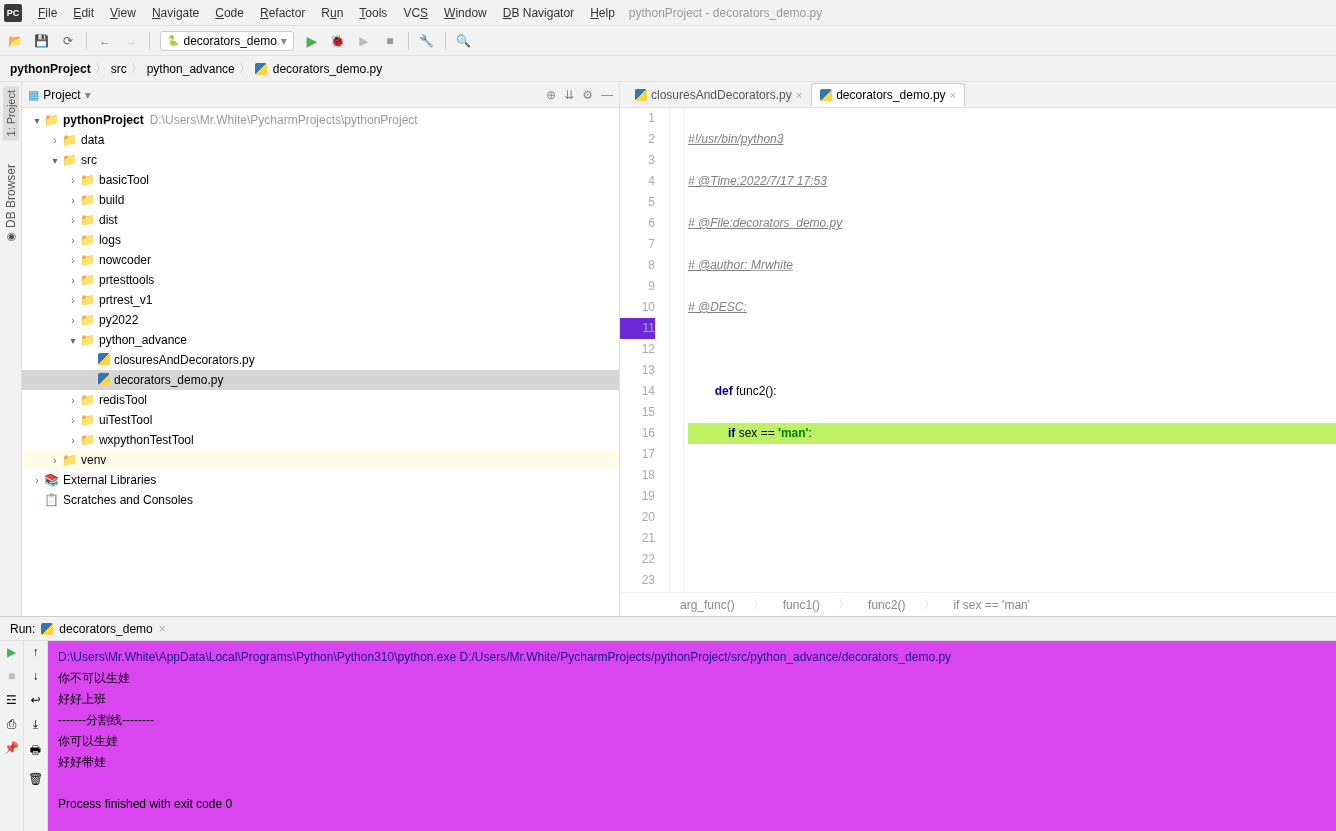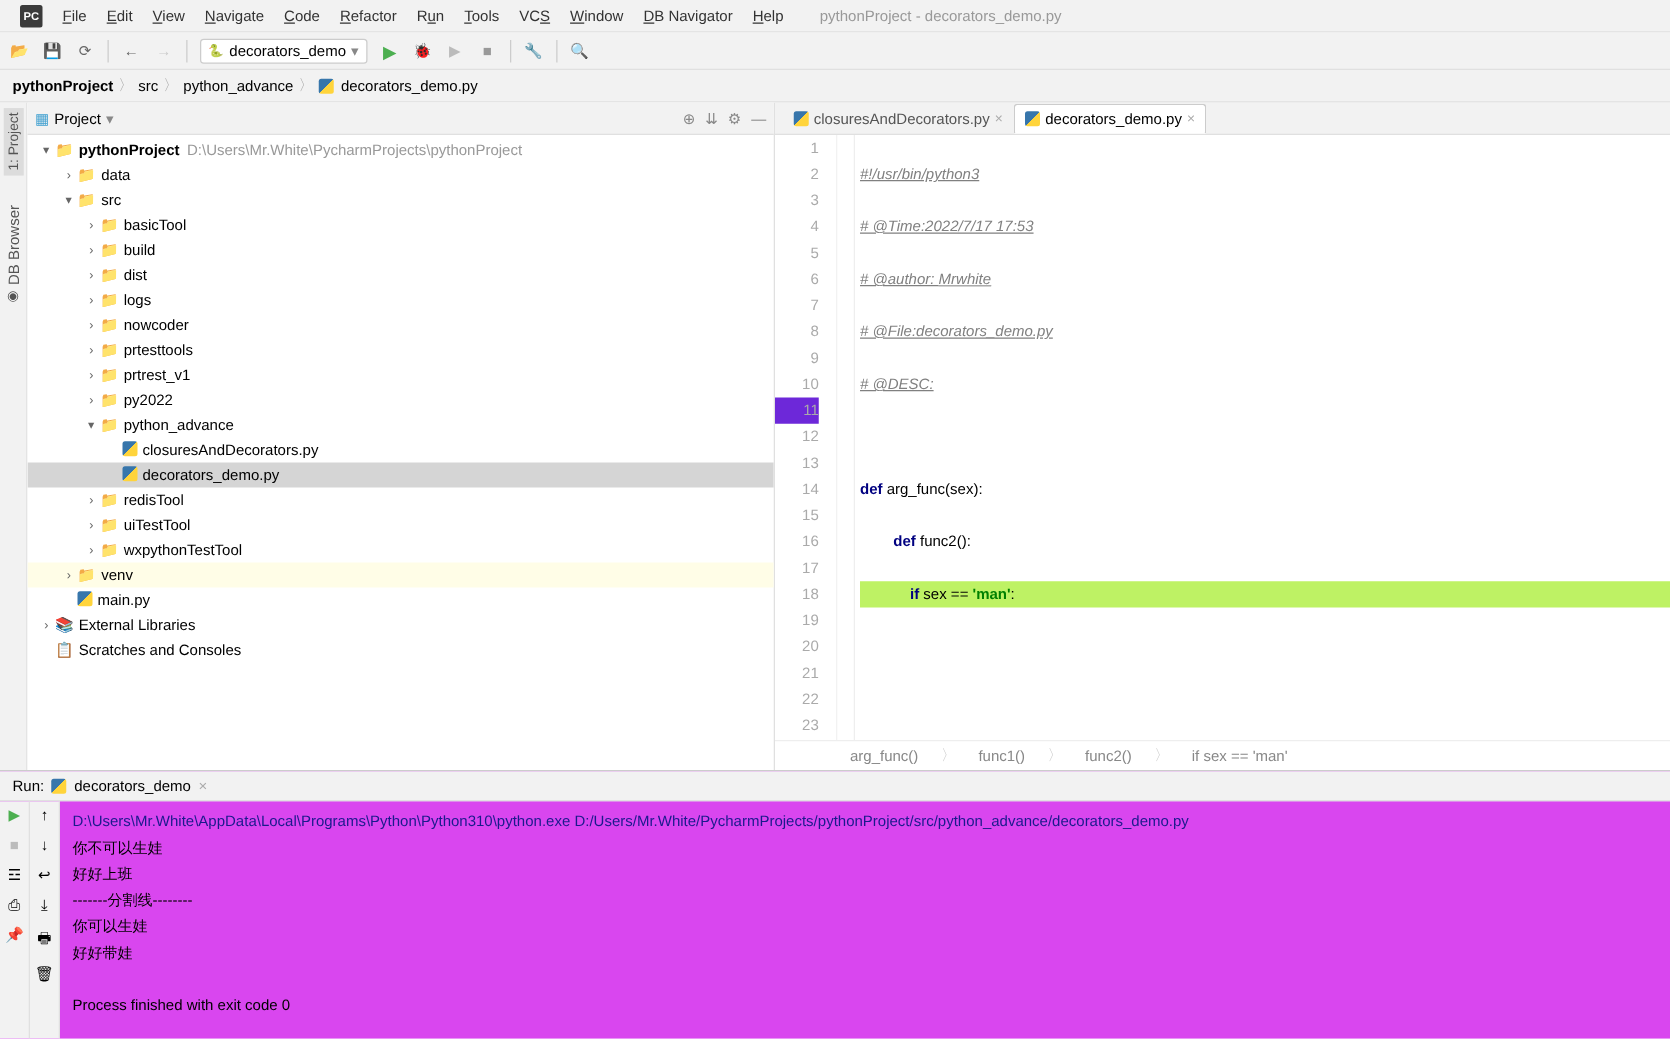--- a/index.html
+++ b/index.html
@@ -1,21 +1,21 @@
 <!DOCTYPE html>
 <html><head>
 <meta charset="utf-8">
 <style>
 * { margin:0; padding:0; box-sizing:border-box; font-family:"Segoe UI",Arial,sans-serif; font-size:12px; }
 body { background:#fff; color:#000; width:1336px; height:831px; overflow:hidden; display:flex; flex-direction:column; }
-.menubar { height:26px; background:#f2f2f2; border-bottom:1px solid #e0e0e0; display:flex; align-items:center; padding:0 16px; }
+.menubar { height:26px; background:#f2f2f2; border-bottom:1px solid #e0e0e0; display:flex; align-items:center; padding:0 4px; }
 .menubar .logo { width:18px; height:18px; background:#3a3a3a; color:#fff; display:flex; align-items:center; justify-content:center; font-size:9px; font-weight:bold; margin-right:8px; border-radius:2px; }
 .menubar .menu-item { padding:2px 8px; color:#333; cursor:default; }
 .menubar .menu-item u { text-decoration:underline; }
-.menubar .title { margin-left:21px; color:#999; }
+.menubar .title { margin-left:6px; color:#999; }
 .toolbar { height:30px; background:#f2f2f2; border-bottom:1px solid #e0e0e0; display:flex; align-items:center; padding:0 8px; gap:10px; }
 .toolbar .tb-icon { width:16px; height:16px; display:flex; align-items:center; justify-content:center; color:#666; }
 .toolbar .sep { width:1px; height:18px; background:#ccc; }
 .toolbar .run-config { display:flex; align-items:center; border:1px solid #ccc; border-radius:3px; padding:2px 6px; background:#fff; gap:4px;}
 .toolbar .run-config .py-icon { color:#3776ab; font-size:10px; }
 .toolbar .run-btn { color:#4caf50; font-size:14px; }
 .toolbar .bug-btn { color:#4caf50; }
 .toolbar .stop-btn { color:#999; }
 .breadcrumb-bar { height:26px; background:#f2f2f2; border-bottom:1px solid #e0e0e0; display:flex; align-items:center; padding:0 10px; gap:4px; }
 .breadcrumb-bar .crumb { color:#000; }
@@ -253,26 +253,20 @@
             <span class="arrow">›</span>
             <span class="folder-icon">📁</span>
             <span class="name">wxpythonTestTool</span>
           </div>
           <div class="tree-row venv">
             <span class="indent" style="width: 22px;"></span>
             <span class="arrow">›</span>
             <span class="folder-icon orange">📁</span>
             <span class="name">venv</span>
           </div>
-          <div class="tree-row">
-            <span class="indent" style="width: 22px;"></span>
-            <span class="noarrow"></span>
-            <span class="file-icon"><span style="display:inline-block;width:12px;height:12px;background:linear-gradient(135deg,#3776ab 50%,#ffd43b 50%);border-radius:2px;"></span></span>
-            <span class="name">main.py</span>
-          </div>
         </div>
       <div class="tree-row">
         <span class="indent" style="width:4px;"></span>
         <span class="arrow">›</span>
         <span class="lib-icon">📚</span>
         <span class="name">External Libraries</span>
       </div>
       <div class="tree-row">
         <span class="indent" style="width:4px;"></span>
         <span class="noarrow"></span>
@@ -318,25 +312,24 @@
           <div>19</div>
           <div>20</div>
           <div>21</div>
           <div>22</div>
           <div>23</div>
         </div>
       <div class="fold-gutter"></div>
       <div class="code">
 <div class="code-line"><span class="c-comment">#!/usr/bin/python3</span></div>
 <div class="code-line"><span class="c-comment"># @Time:2022/7/17 17:53</span></div>
+<div class="code-line"><span class="c-comment"># @File:decorators_demo.py</span></div>
 <div class="code-line"><span class="c-comment"><span># @author: </span><span class="c-underline">Mrwhite</span></span></div>
-<div class="code-line"><span class="c-comment"># @File:decorators_demo.py</span></div>
 <div class="code-line"><span class="c-comment"># @DESC:</span></div>
 <div class="code-line"></div>
-<div class="code-line"><span class="c-def">def </span><span>arg_func(sex):</span></div>
 <div class="code-line">        <span class="c-def">def </span><span>func2():</span></div>
 <div class="code-line hl">            <span class="c-kw">if </span><span>sex == </span><span class="c-str">'man'</span><span>:</span></div>
 <div class="code-line">                </div>
 
 
 
 
 
 
 

